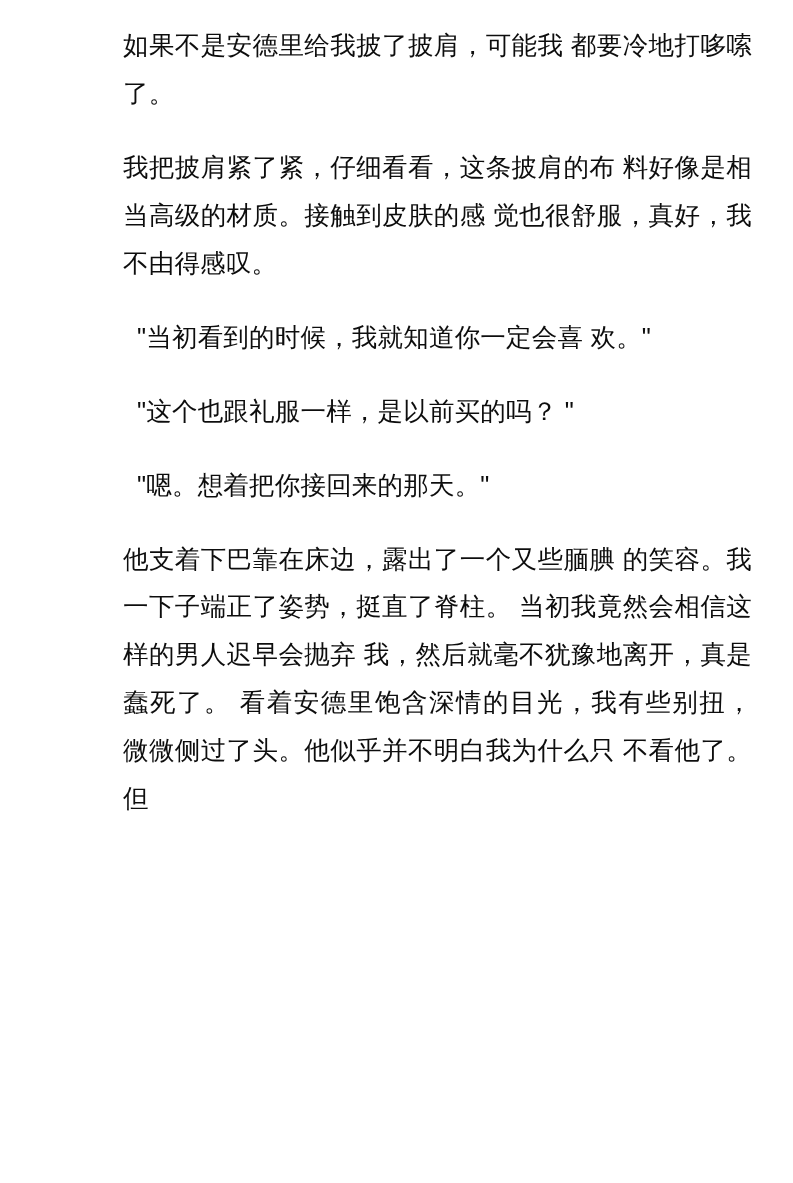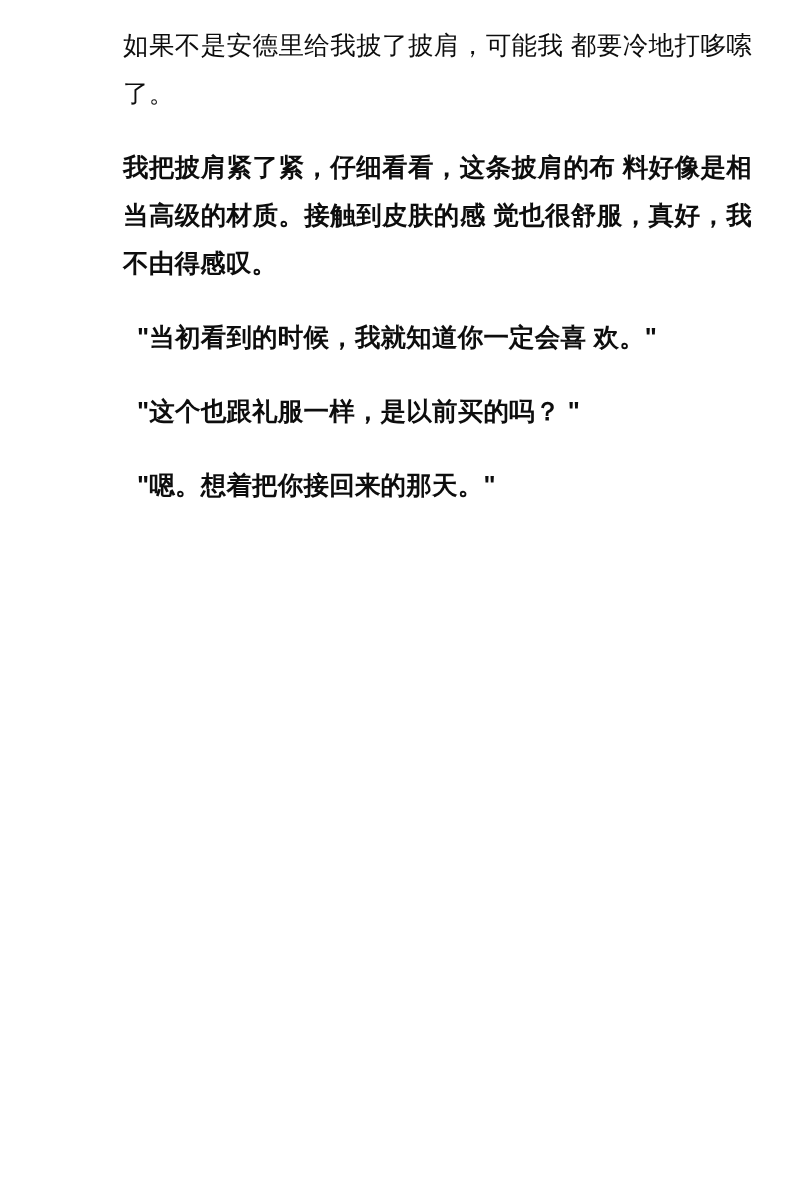--- a/index.html
+++ b/index.html
@@ -28,34 +28,34 @@
     line-height: 1.88;
     letter-spacing: 0.2px;
     text-align: justify;
     text-justify: inter-character;
     margin: 0;
     color: #0d0d0d;
     word-break: break-all;
   }
   .para + .para {
     margin-top: 26px;
-    font-weight: bold;
   }
   .para.tight {
     margin-top: 0;
   }
   .para.quote {
     text-indent: 14px;
   }
   .para.last {
     overflow: hidden;
   }
 </style>
 </head>
 <body>
 
 <div class="page">
   <p class="para">如果不是安德里给我披了披肩，可能我 都要冷地打哆嗦了。</p>
   <p class="para">我把披肩紧了紧，仔细看看，这条披肩的布 料好像是相当高级的材质。接触到皮肤的感 觉也很舒服，真好，我不由得感叹。</p>
   <p class="para quote">"当初看到的时候，我就知道你一定会喜 欢。"</p>
   <p class="para quote">"这个也跟礼服一样，是以前买的吗？ "</p>
   <p class="para quote">"嗯。想着把你接回来的那天。"</p>
+  <p class="para last">他支着下巴靠在床边，露出了一个又些腼腆 的笑容。我一下子端正了姿势，挺直了脊柱。 当初我竟然会相信这样的男人迟早会抛弃 我，然后就毫不犹豫地离开，真是蠢死了。 看着安德里饱含深情的目光，我有些别扭， 微微侧过了头。他似乎并不明白我为什么只 不看他了。但</p>
 </div>
 
 </body></html>

